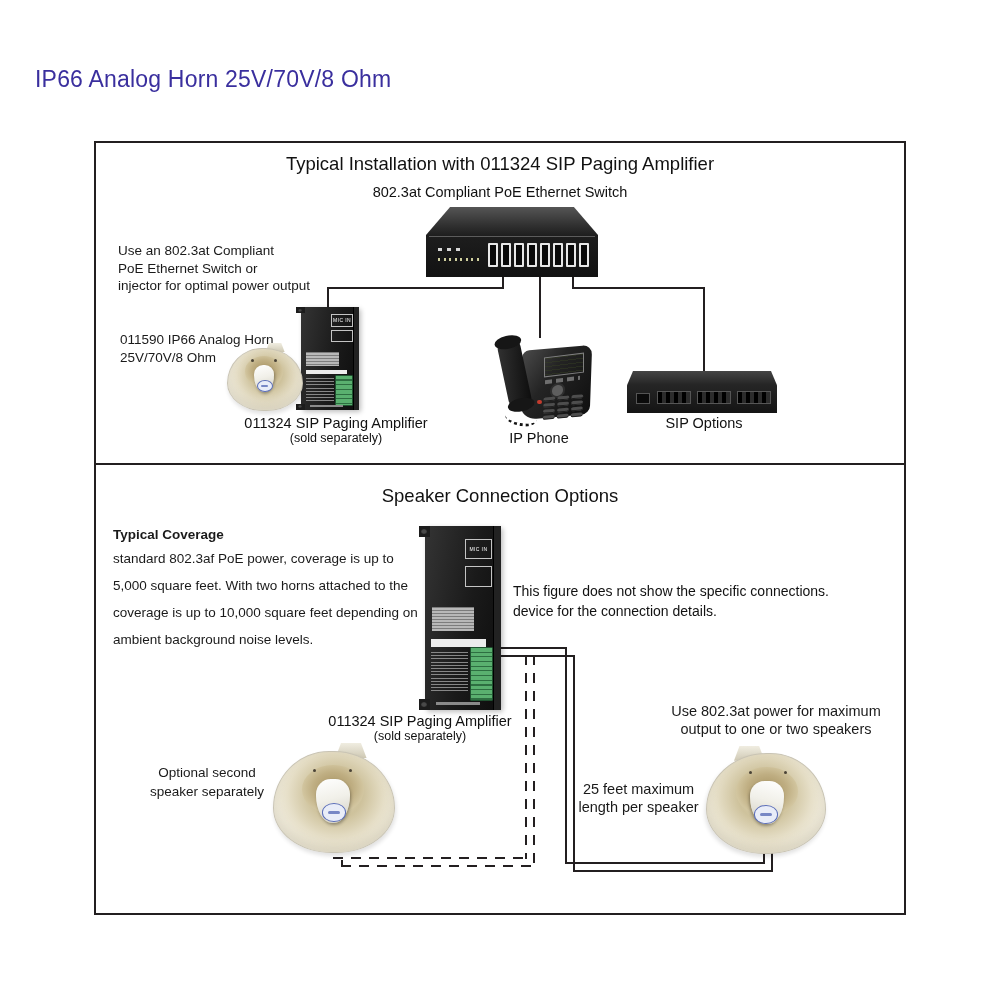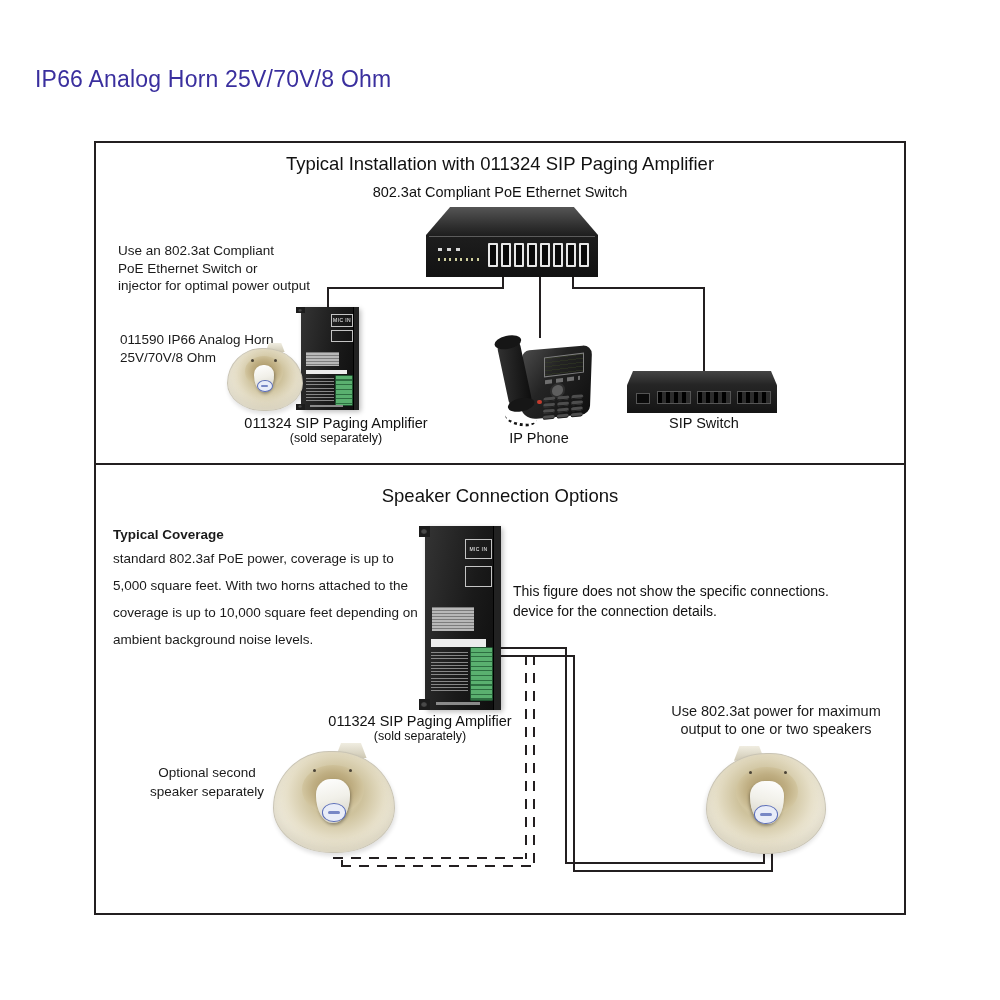--- a/index.html
+++ b/index.html
@@ -213,21 +213,21 @@
 
   <div class="server">
     <div class="sv-body"></div>
     <div class="sv-led"></div>
     <div class="sv-ports">
       <span></span>
         <span></span>
         <span></span>
     </div>
   </div>
-  <div class="cap" style="left:548px;top:272px;width:120px;">SIP Switch</div>
+  <div class="cap" style="left:548px;top:272px;width:120px;">SIP Options</div>
 </section>
 
 <section class="panel panel2">
   <div class="p-title">Speaker Connection Options</div>
 
   <div class="txt" style="left:17px;top:61px;font-weight:bold;">Typical Coverage</div>
   <div class="txt coverage-lines" style="left:17px;top:85px;">
     <div>standard 802.3af PoE power, coverage is up to</div>
     <div>5,000 square feet. With two horns attached to the</div>
     <div>coverage is up to 10,000 square feet depending on</div>
@@ -287,20 +287,24 @@
     <div class="horn-driver">
       <div class="horn-cap"></div>
     </div>
   </div>
 
   <div class="txt" style="left:527px;top:238px;width:306px;text-align:center;font-size:14.5px;line-height:17.5px;">
     <div>Use 802.3at power for maximum</div>
     <div>output to one or two speakers</div>
   </div>
 
+  <div class="txt" style="left:470px;top:316px;width:145px;text-align:center;font-size:14.5px;line-height:17.5px;">
+    <div>25 feet maximum</div>
+    <div>length per speaker</div>
+  </div>
 
   <div class="horn mirror" style="left:612px;top:281px;width:118px;height:106px;">
     <div class="horn-bracket"></div>
     <div class="horn-bell"></div>
     <div class="horn-throat"></div>
     <div class="horn-bolt" style="left:33%;top:24%;"></div>
     <div class="horn-bolt" style="left:63%;top:24%;"></div>
     <div class="horn-driver">
       <div class="horn-cap"></div>
     </div>

